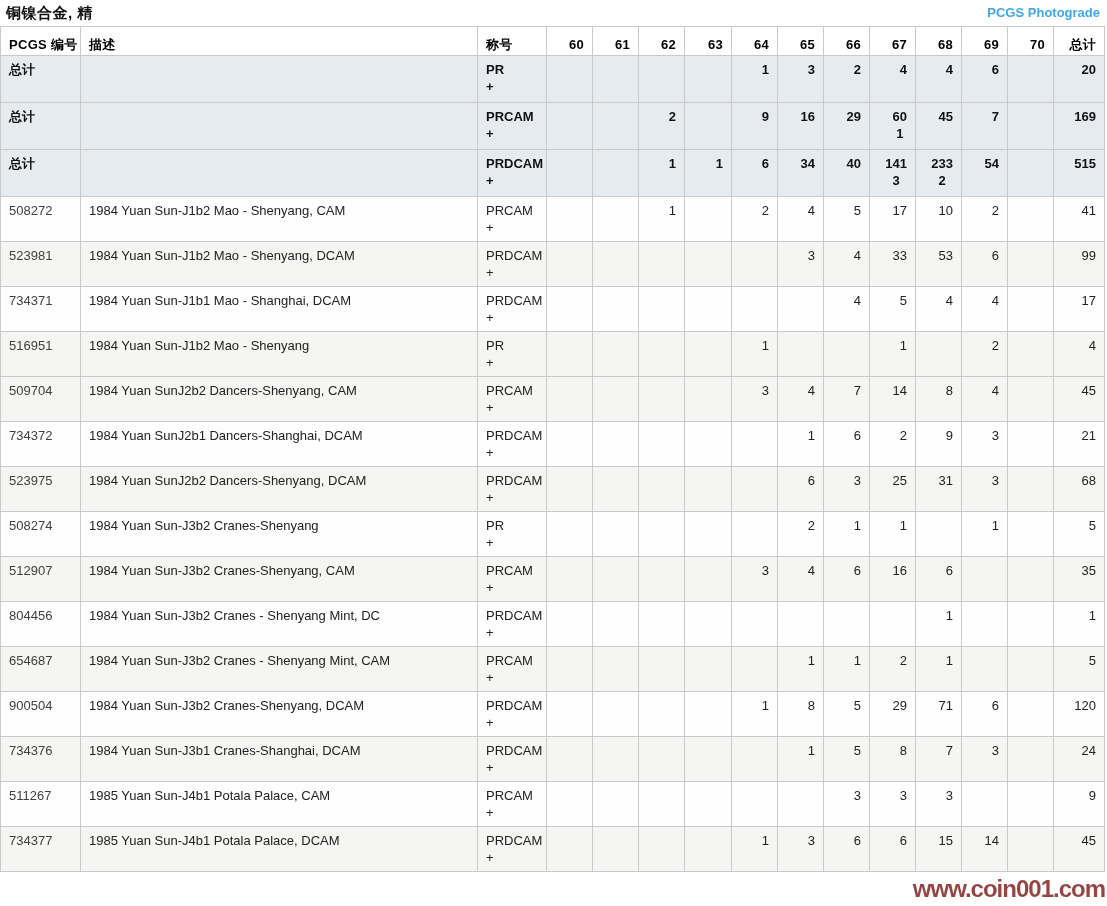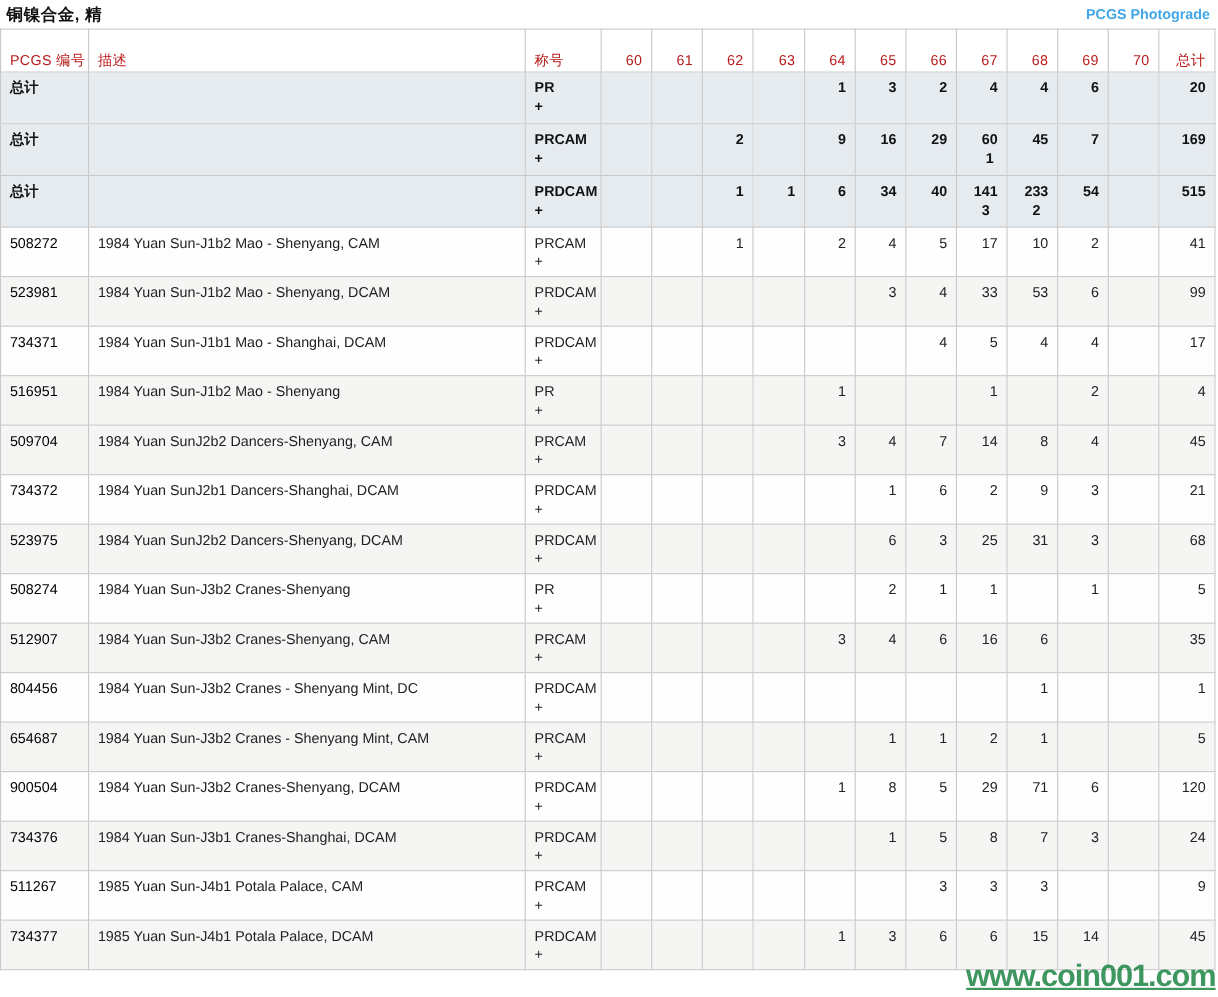--- a/index.html
+++ b/index.html
@@ -3,32 +3,32 @@
 <meta charset="utf-8">
 <style>
   html,body{margin:0;padding:0;}
   body{font-family:"Liberation Sans","DejaVu Sans",sans-serif;background:#fff;}
   .page{position:relative;width:1107px;height:906px;background:#fff;overflow:hidden;}
   .topbar{position:relative;height:26px;}
   .page-title{position:absolute;left:6px;top:4px;margin:0;font-size:15px;font-weight:bold;color:#111;letter-spacing:.5px;}
   .photograde-link{position:absolute;right:7px;top:5px;font-size:13px;color:#41a7e8;text-decoration:none;cursor:pointer;font-weight:bold;}
   table.pop{border-collapse:collapse;table-layout:fixed;width:1103px;margin:0;}
   th,td{border:1px solid #c9c9c9;vertical-align:top;box-sizing:border-box;font-size:13px;color:#222;padding:2px 8px;overflow:hidden;white-space:nowrap;line-height:17px;}
-  th{font-weight:normal;color:#b91c1c;height:22px;text-align:left;padding-top:19px;letter-spacing:.3px;}
+  th{font-weight:bold;color:#000000;height:22px;text-align:left;padding-top:9px;letter-spacing:.3px;}
   th.num{text-align:right;}
   td.num{text-align:right;}
   tr.total-row td{background:#e6ebf0;font-weight:bold;height:47px;padding-top:5px;color:#111;}
   tr.data-row td{background:#fefefe;height:45px;padding-top:5px;}
   tr.data-row.alt td{background:#f5f5f3;}
-  .pcgs-link{color:#000000;cursor:pointer;}
+  .pcgs-link{color:#404040;cursor:pointer;}
   .desig-line{line-height:17px;}
   .cellwrap{display:inline-block;}
   .cellwrap .l1{text-align:right;}
   .cellwrap .l2{text-align:center;}
-  .watermark{position:absolute;right:2px;bottom:3px;font-size:28px;font-weight:bold;color:#15803d;opacity:.82;letter-spacing:-1px;pointer-events:none;text-decoration:underline;}
+  .watermark{position:absolute;right:2px;bottom:3px;font-size:24px;font-weight:bold;color:#7f1d1d;opacity:.82;letter-spacing:-1px;pointer-events:none;}
 </style>
 </head>
 <body>
 
 <div class="page">
   <div class="topbar">
     <h1 class="page-title">铜镍合金, 精</h1>
     <a class="photograde-link">PCGS Photograde</a>
   </div>
 

